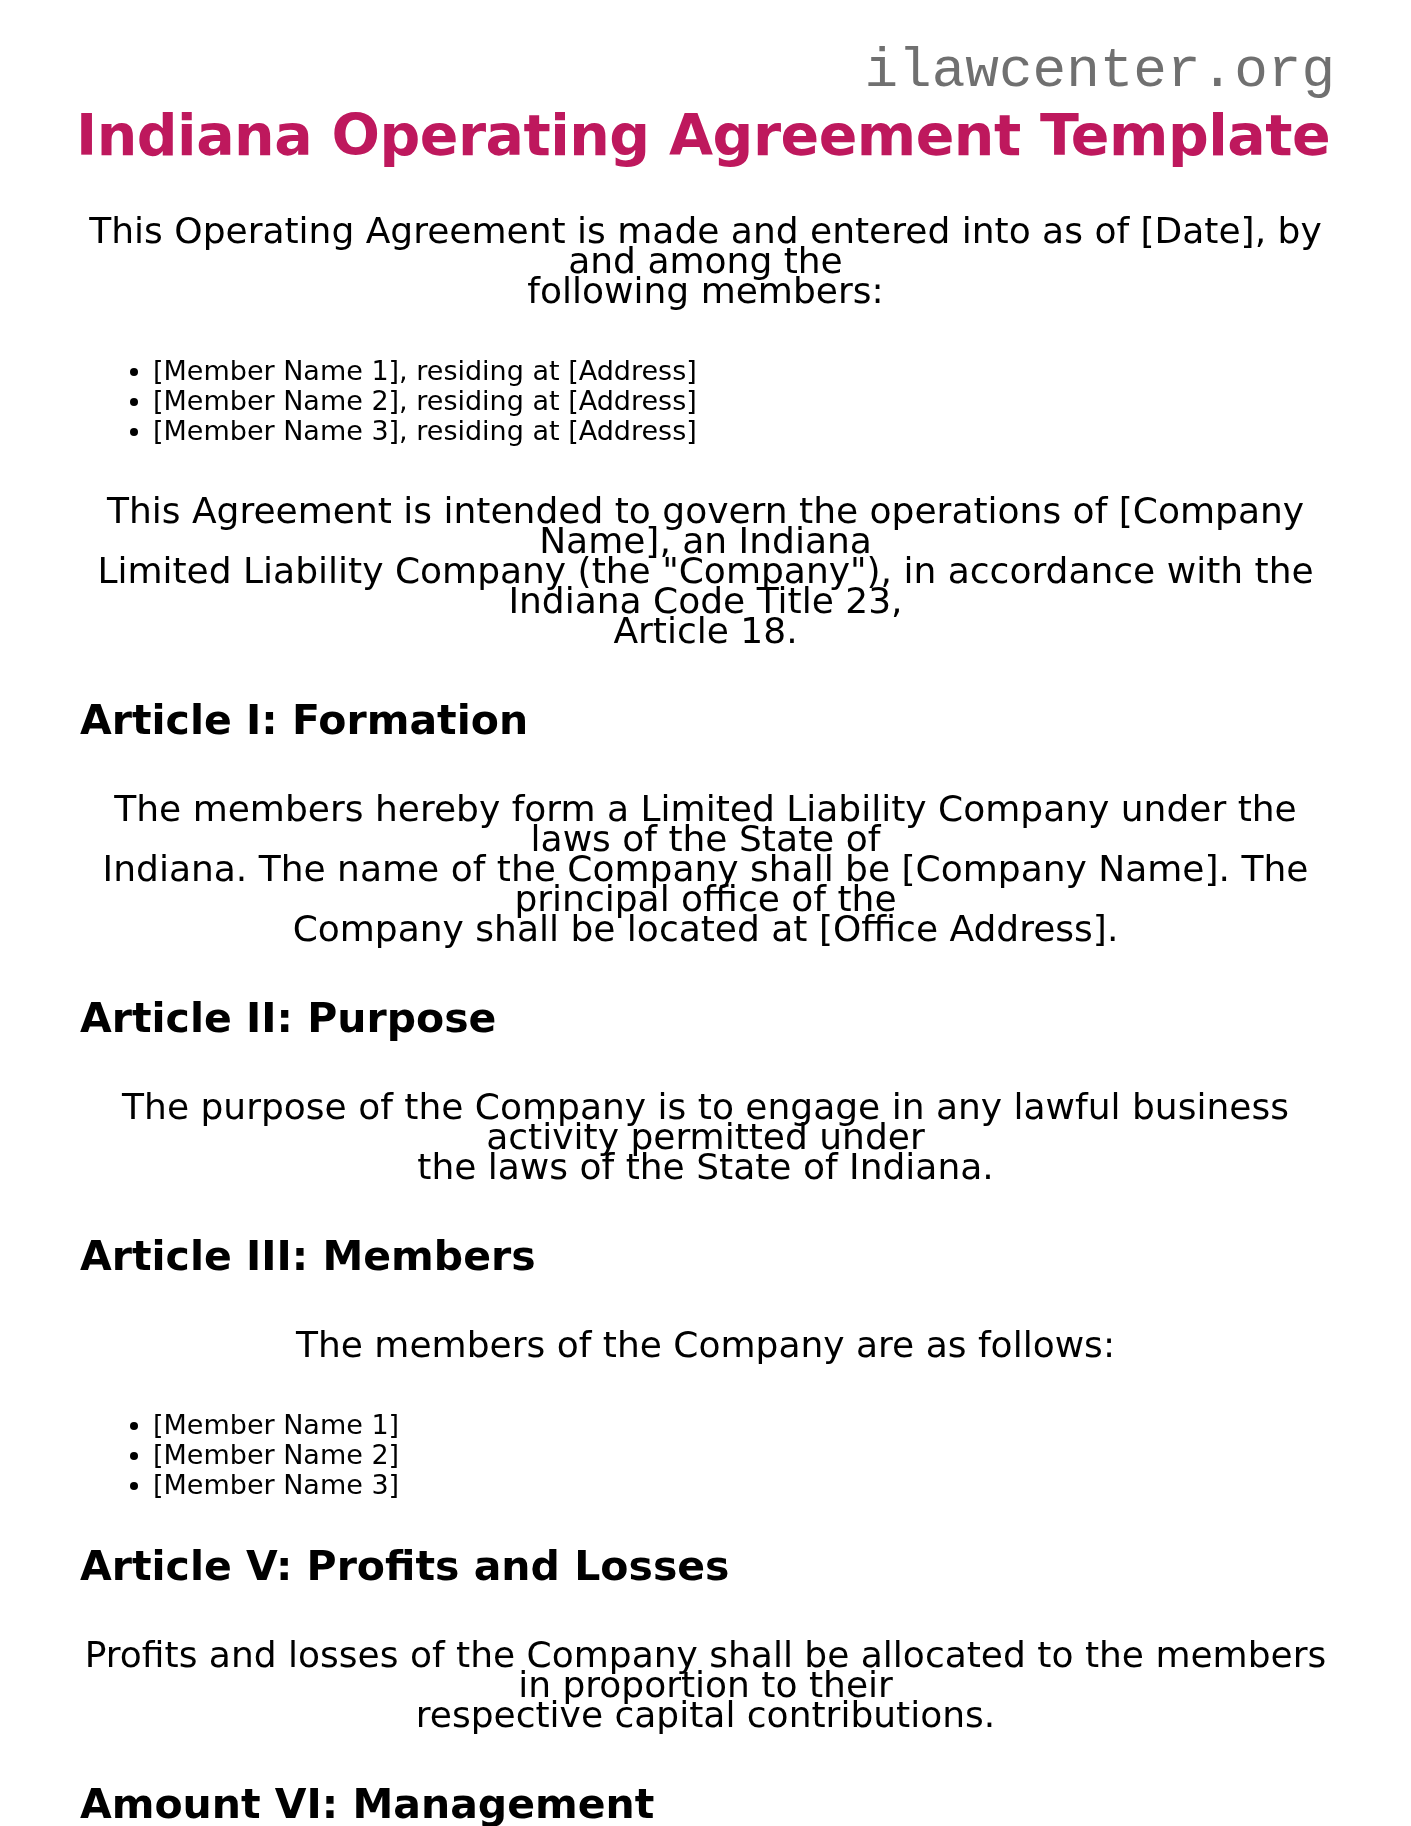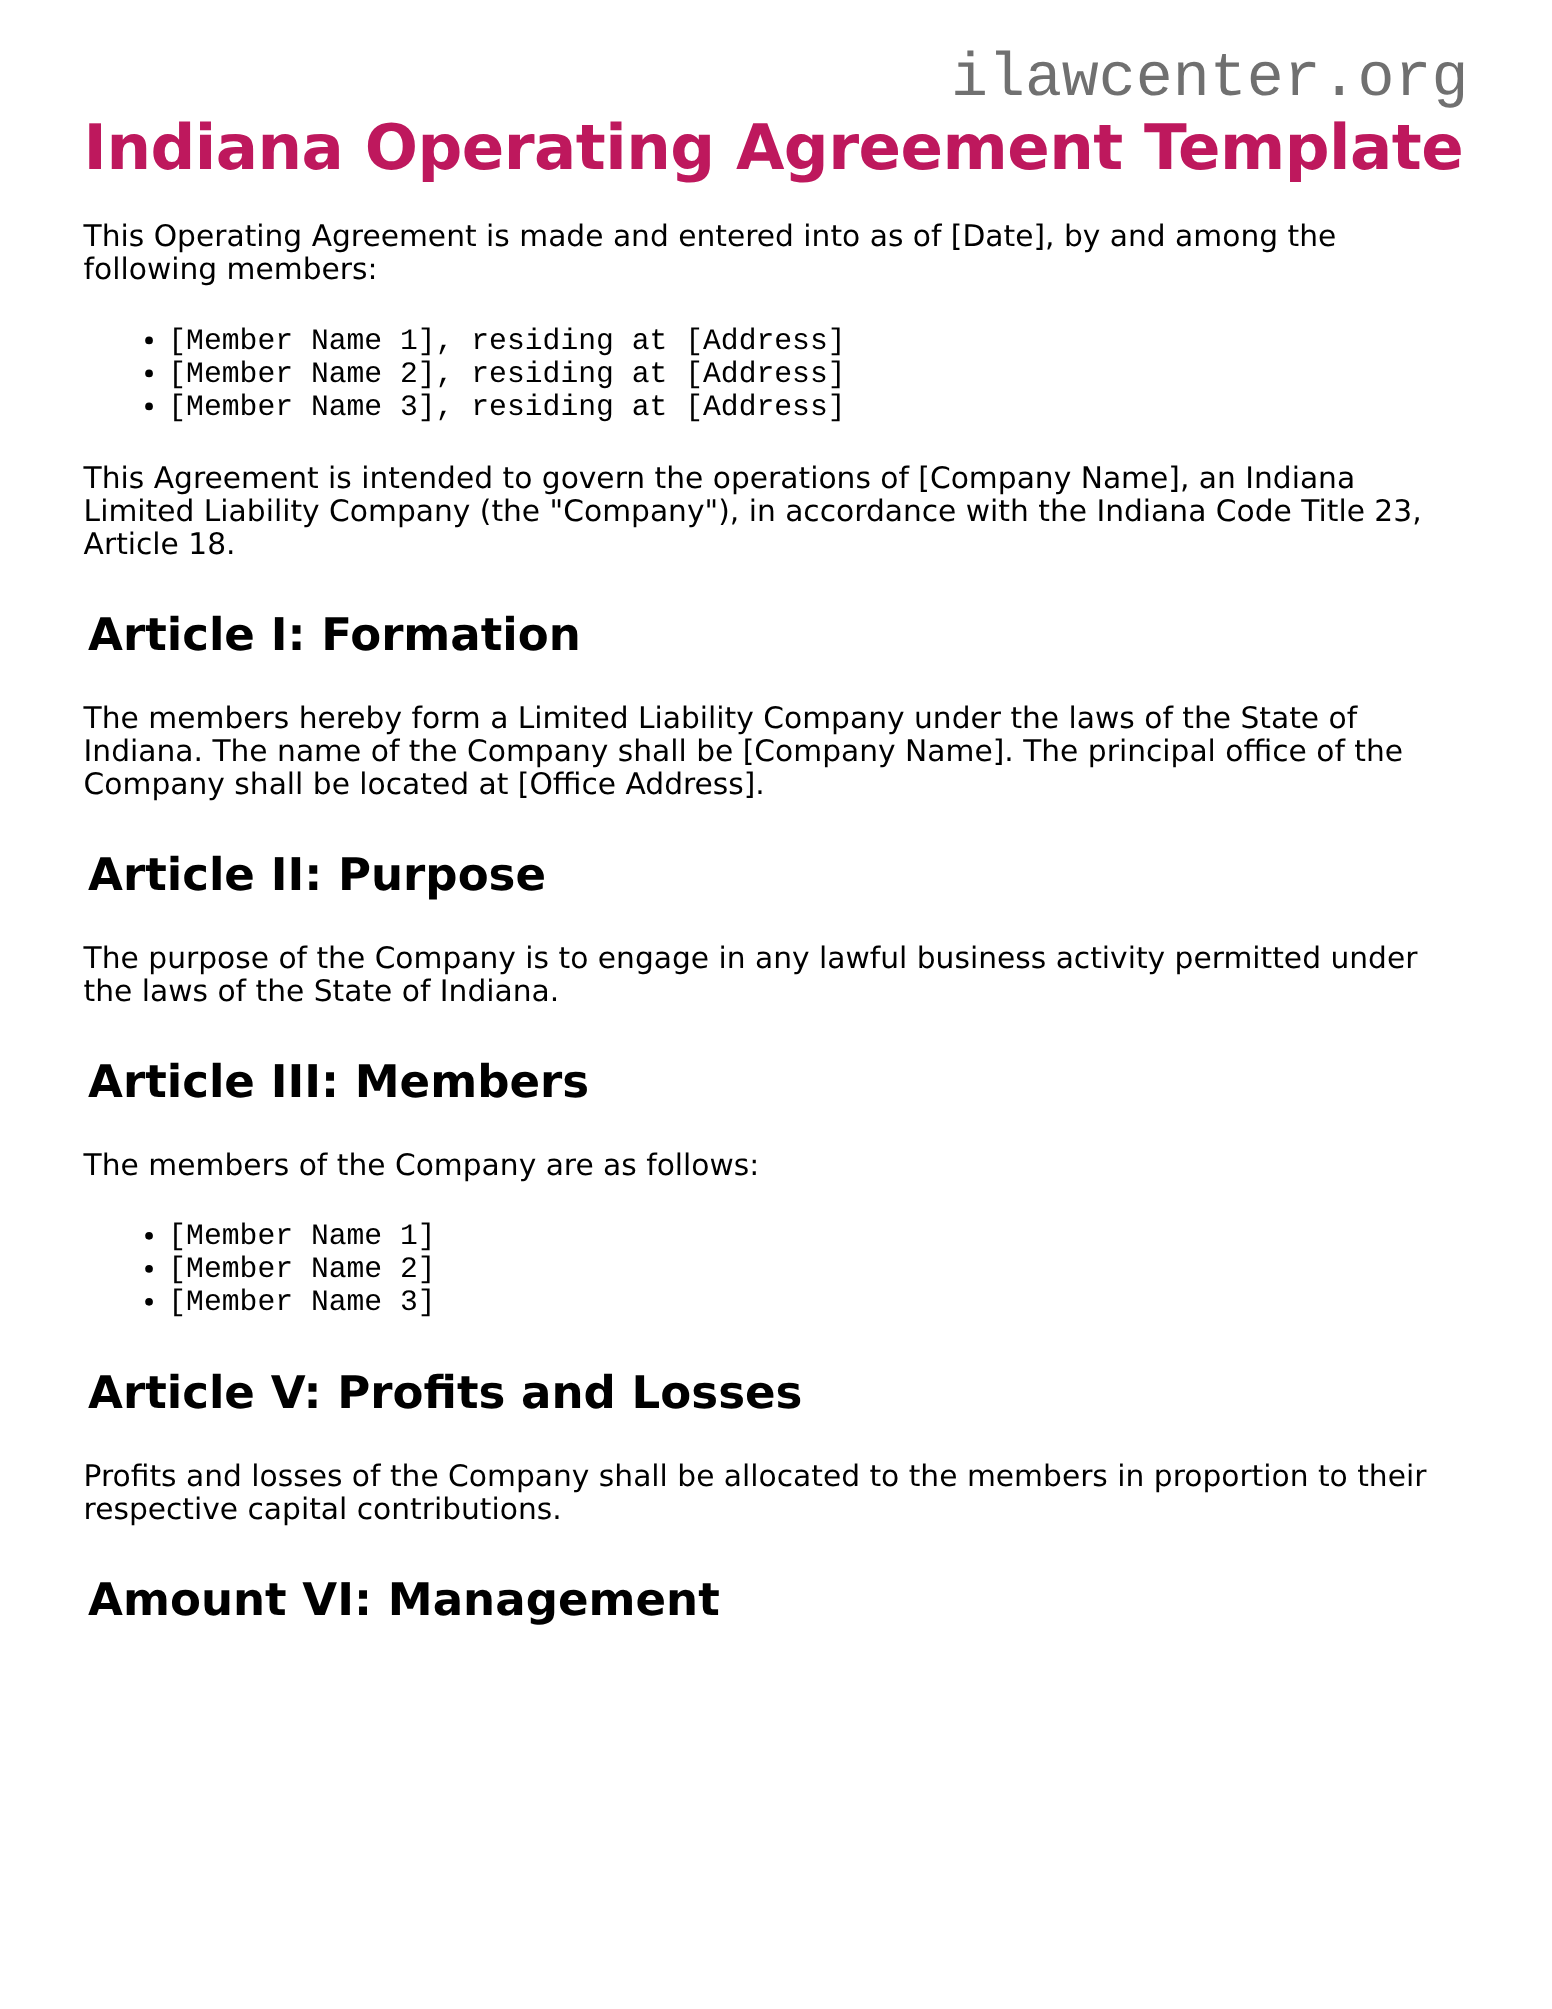--- a/index.html
+++ b/index.html
@@ -30,31 +30,31 @@
     font-size: 57px;
     line-height: 62px;
     font-weight: bold;
     color: #be185d;
     margin: 4px 0 0 0;
     letter-spacing: -0.5px;
     white-space: nowrap;
   }
 
   p.body-text {
-    font-size: 27px;
+    font-size: 36px;
     line-height: 30px;
-    margin: 35px 0;
+    margin: 50px 0;
     white-space: pre-line;
+    text-align: center;
   }
 
   ul.doc-list {
     margin: 35px 0;
     padding-left: 77px;
     list-style-type: disc;
-    font-family: Liberation Mono, monospace;
   }
   ul.doc-list li {
     font-size: 27px;
     line-height: 30px;
   }
 
   h2.article-heading {
     font-size: 41px;
     line-height: 48px;
     font-weight: bold;

